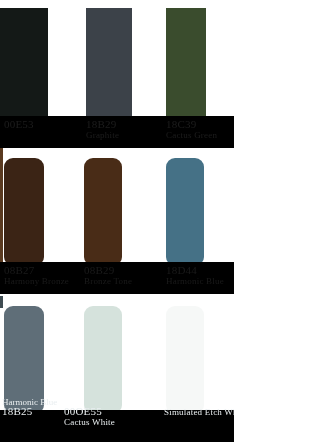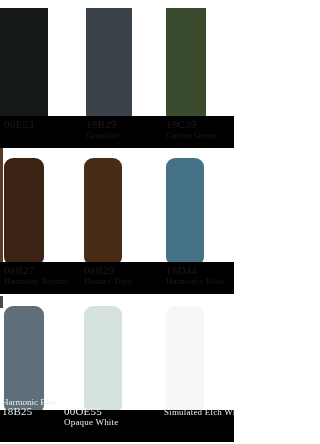--- a/index.html
+++ b/index.html
@@ -226,21 +226,21 @@
 
     <div class="caption-strip"></div>
 
     <div class="overflow-caption">Harmonic Blue</div>
 
     <div class="caption cap-0">
       <span class="code">18B25</span>
     </div>
     <div class="caption cap-1">
       <span class="code">00OE55</span>
-      <span class="name">Opaque White</span>
+      <span class="name">Cactus White</span>
     </div>
     <div class="caption cap-2">
       <span class="code"></span>
       <span class="name">Simulated Etch White</span>
     </div>
   </div>
 
 </div>
 
 </body></html>

